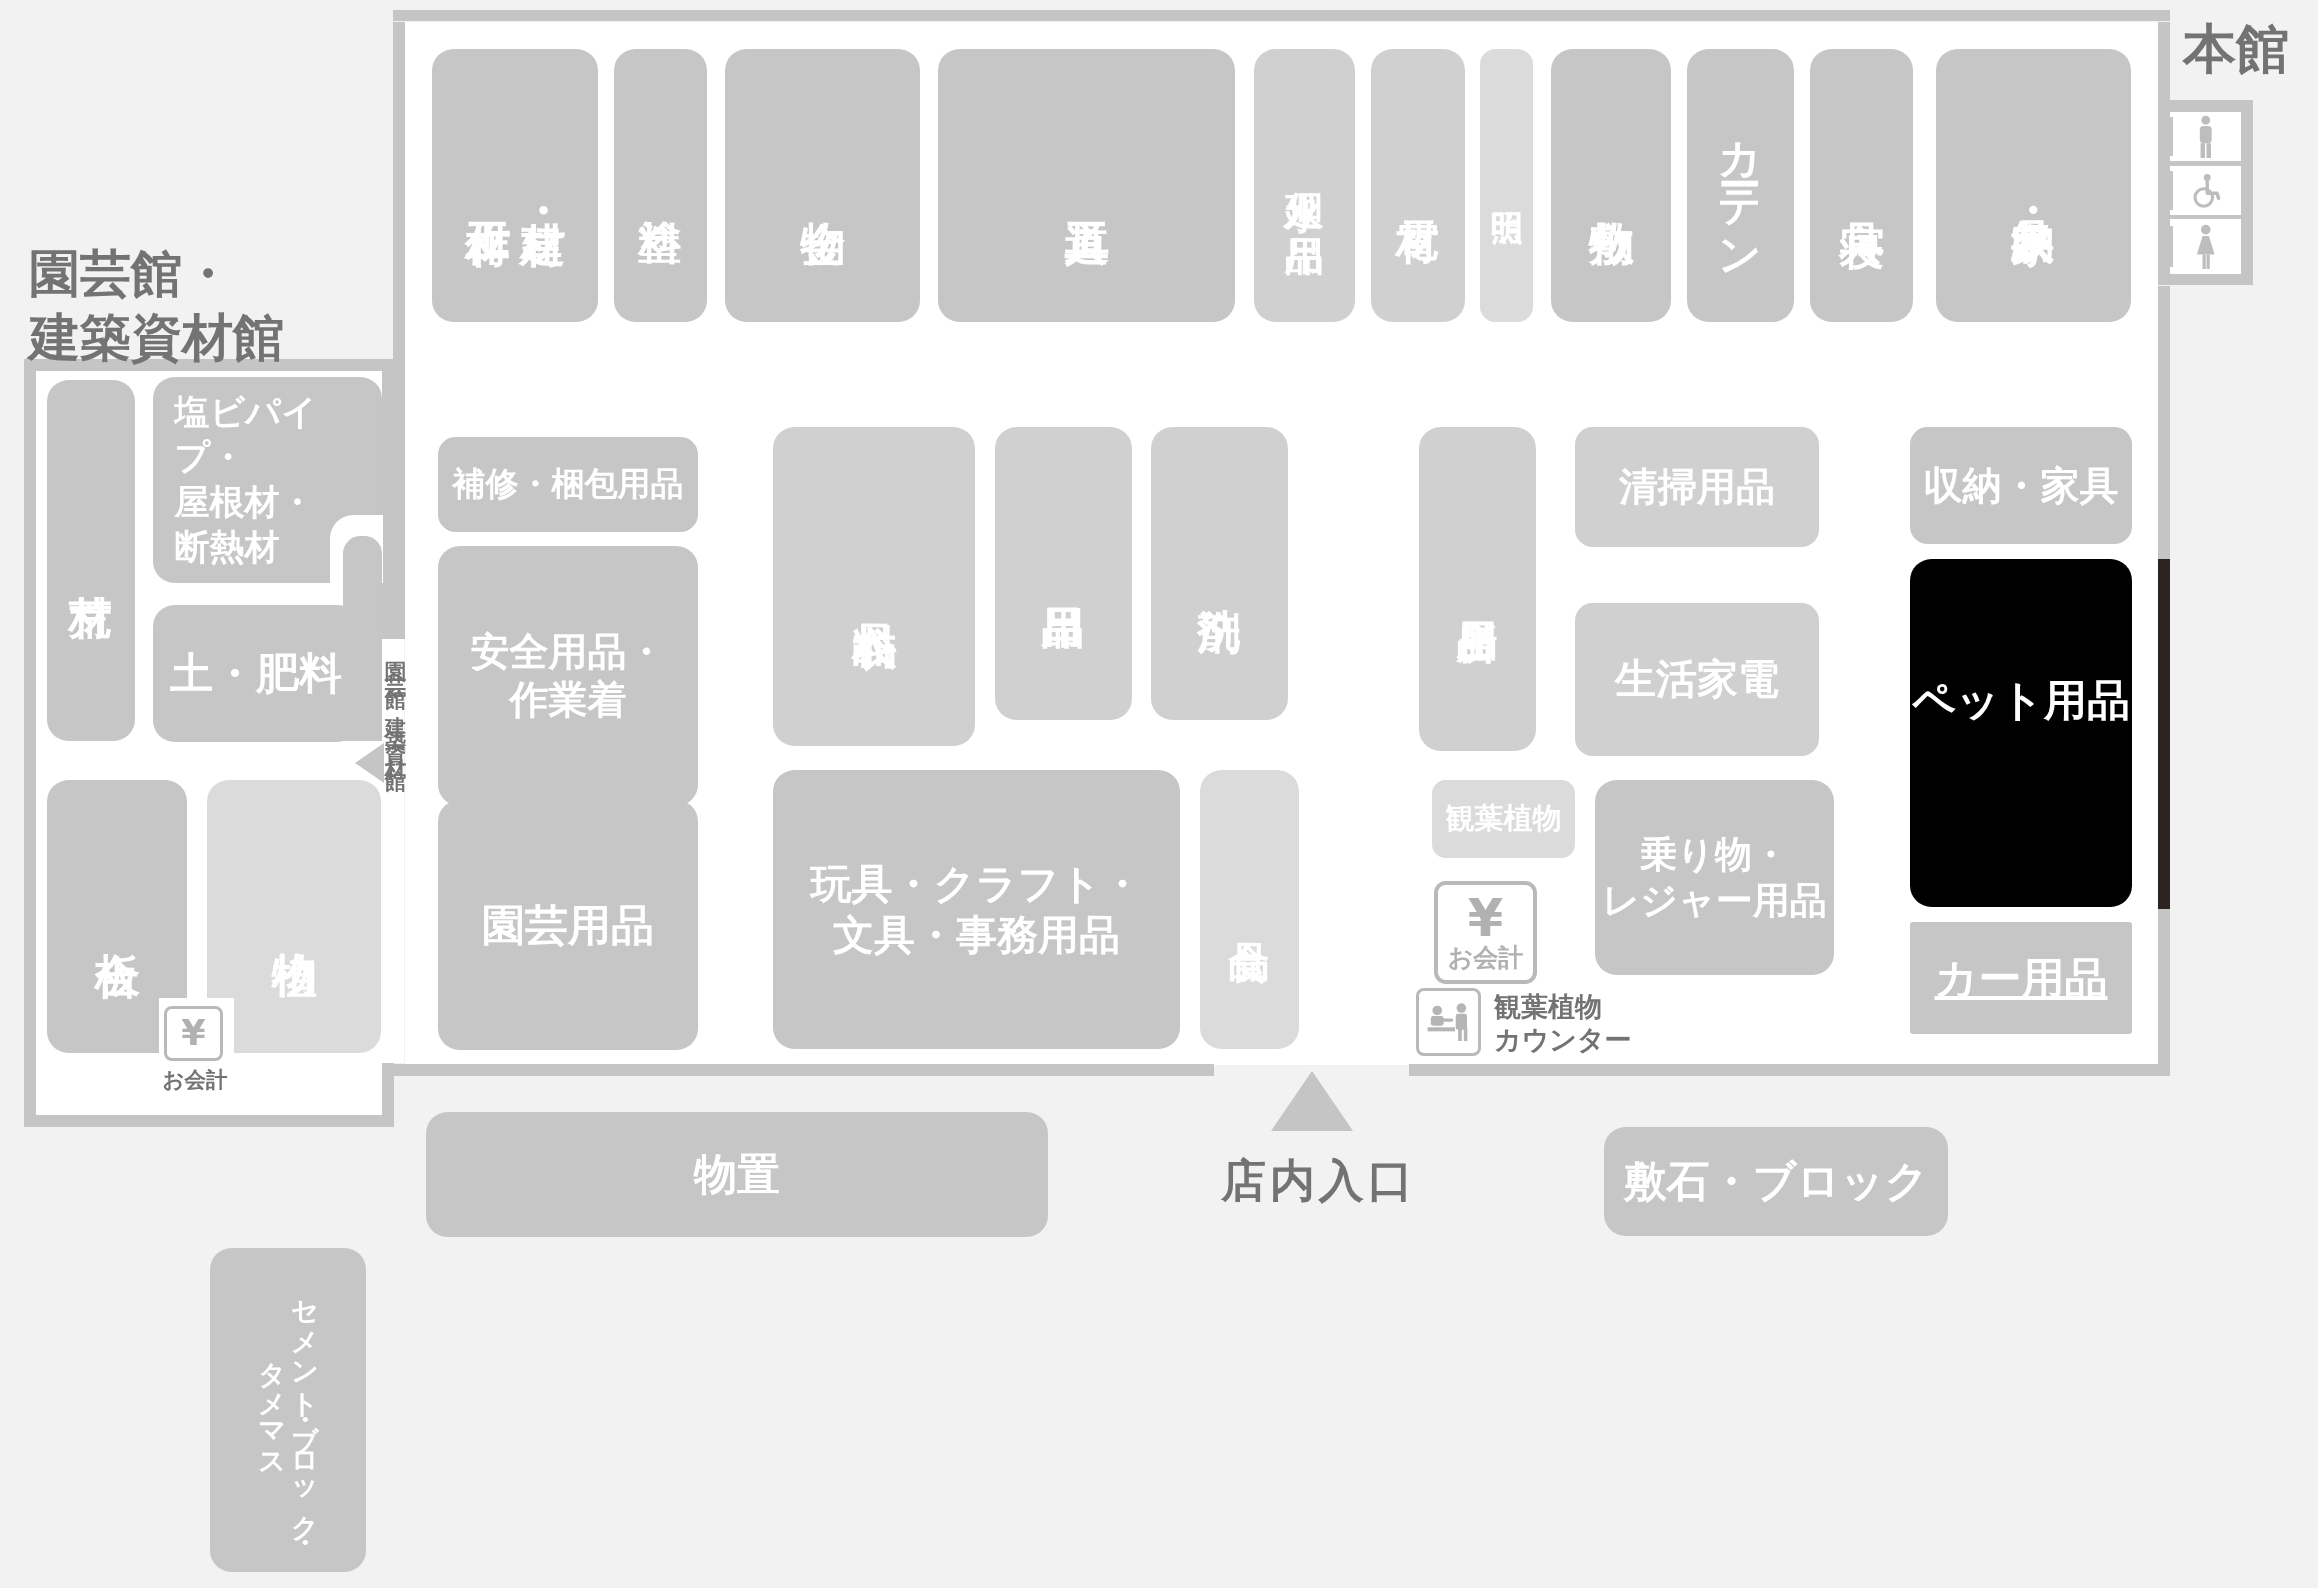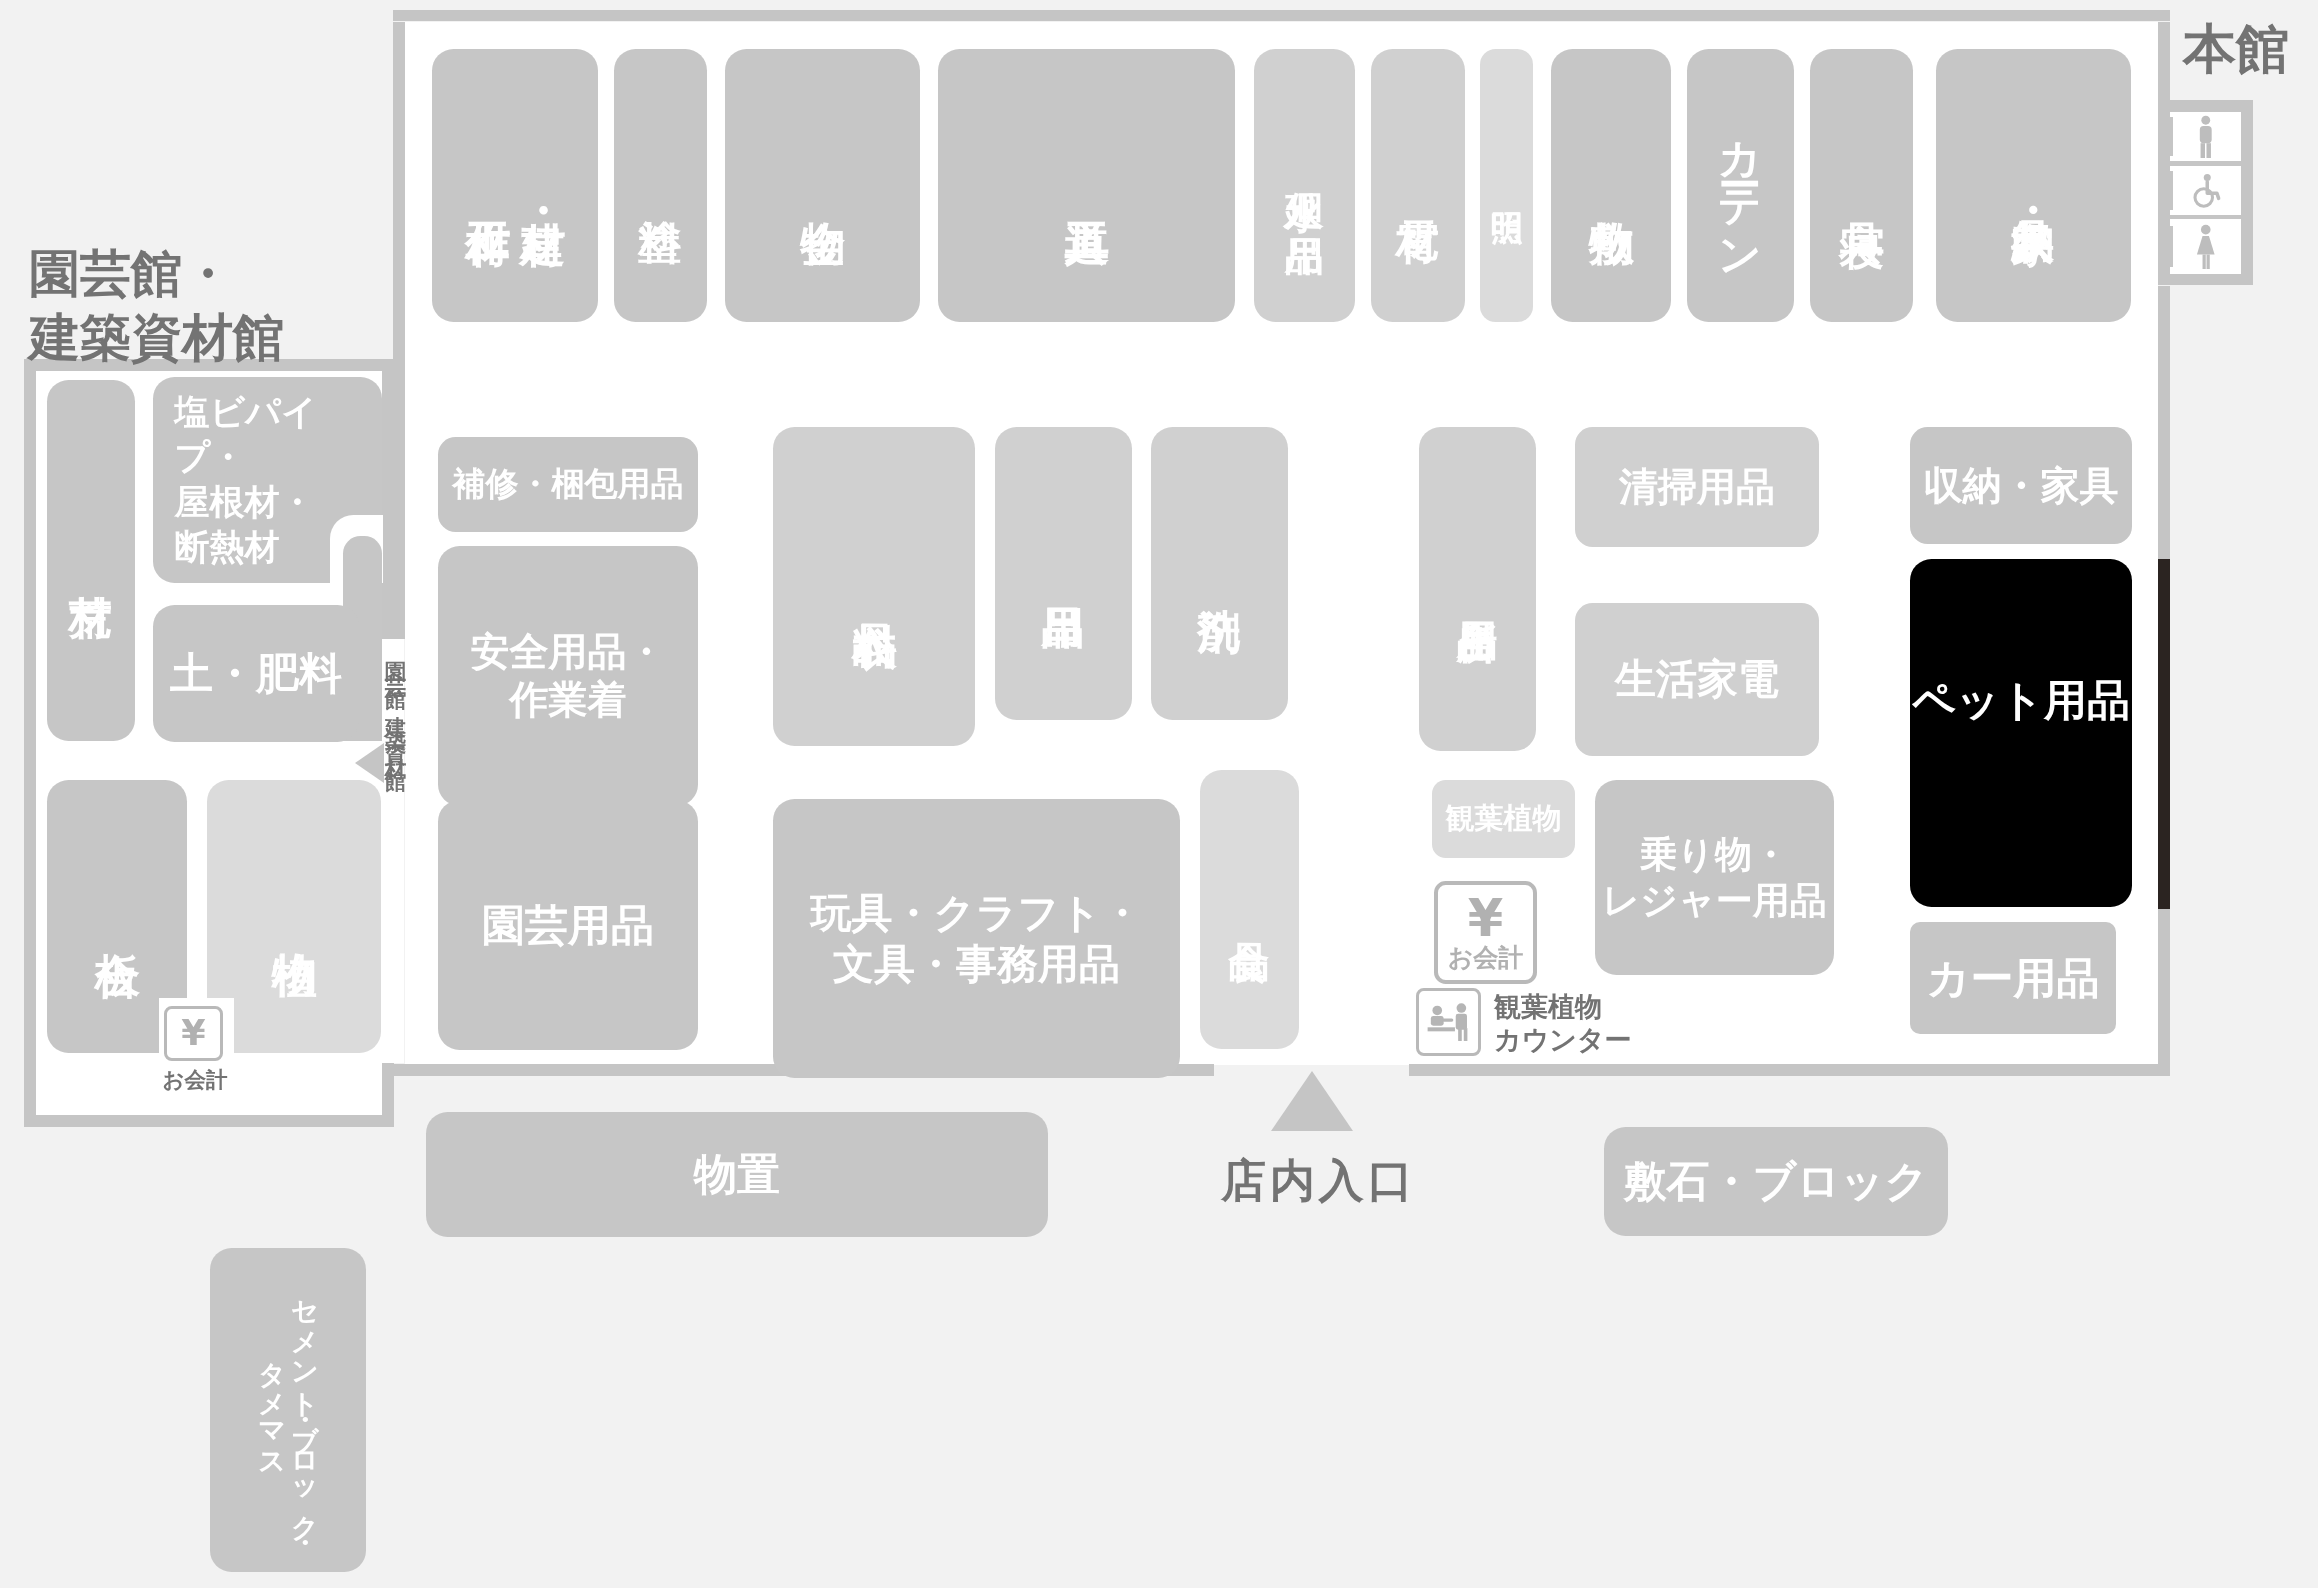--- a/index.html
+++ b/index.html
@@ -44,23 +44,23 @@
   #b-senzai{left:1151px;top:427px;width:137px;height:293px;font-size:43px;}
   #b-daidokoro{left:1419px;top:427px;width:117px;height:324px;font-size:41px;}
   #b-seiso{left:1575px;top:427px;width:244px;height:120px;font-size:39px;border-radius:17.6px;}
   #b-kaden{left:1575px;top:603px;width:244px;height:153px;font-size:41px;border-radius:17.6px;}
   #b-shuno-right{left:1910px;top:427px;width:222px;height:117px;font-size:39px;border-radius:17.6px;}
   #b-pet{left:1910px;top:559px;width:222px;height:348px;font-size:43px;
          align-items:flex-start;padding-top:115px;box-sizing:border-box;}
   #b-norimono{left:1595px;top:780px;width:239px;height:195px;font-size:37px;}
   #b-kanyo{left:1432px;top:780px;width:143px;height:78px;font-size:29px;border-radius:13.7px;}
   #b-engei{left:438px;top:800px;width:260px;height:250px;font-size:43px;}
-  #b-gangu{left:773px;top:770px;width:407px;height:279px;font-size:41px;margin-top:29px;}
+  #b-gangu{left:773px;top:770px;width:407px;height:279px;font-size:41px;}
   #b-shokuhin{left:1200px;top:770px;width:99px;height:279px;font-size:41px;}
-  #b-car{left:1910px;top:922px;width:206px;height:112px;font-size:43px;border-radius:10px;}
+  #b-car{left:1910px;top:922px;width:222px;height:112px;font-size:43px;border-radius:3px;text-decoration:underline;}
   
   #b-monooki{left:426px;top:1112px;width:622px;height:125px;font-size:43px;}
   #b-shikiishi{left:1604px;top:1127px;width:344px;height:109px;font-size:43px;}
   #b-cement{left:210px;top:1248px;width:156px;height:324px;font-size:27px;
             justify-content:flex-start;padding-top:33px;box-sizing:border-box;}
   
   #b-arazai{left:47px;top:380px;width:88px;height:361px;font-size:43px;}
   #b-enbi{left:153px;top:377px;width:229px;height:206px;font-size:35px;line-height:1.28;
           justify-content:flex-start;text-align:left;padding-left:21.5px;box-sizing:border-box;}
   #b-tsuchi{left:153px;top:605px;width:206px;height:137px;font-size:43px;}

